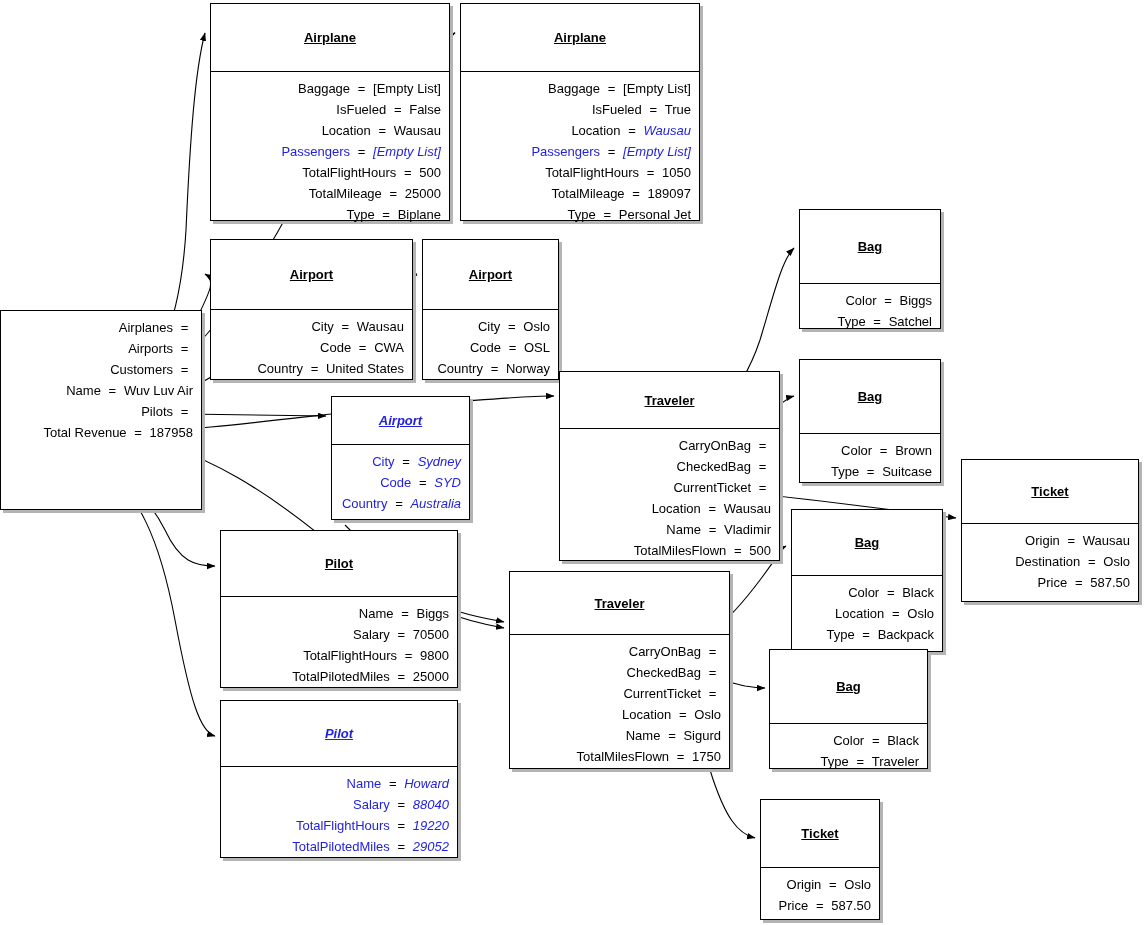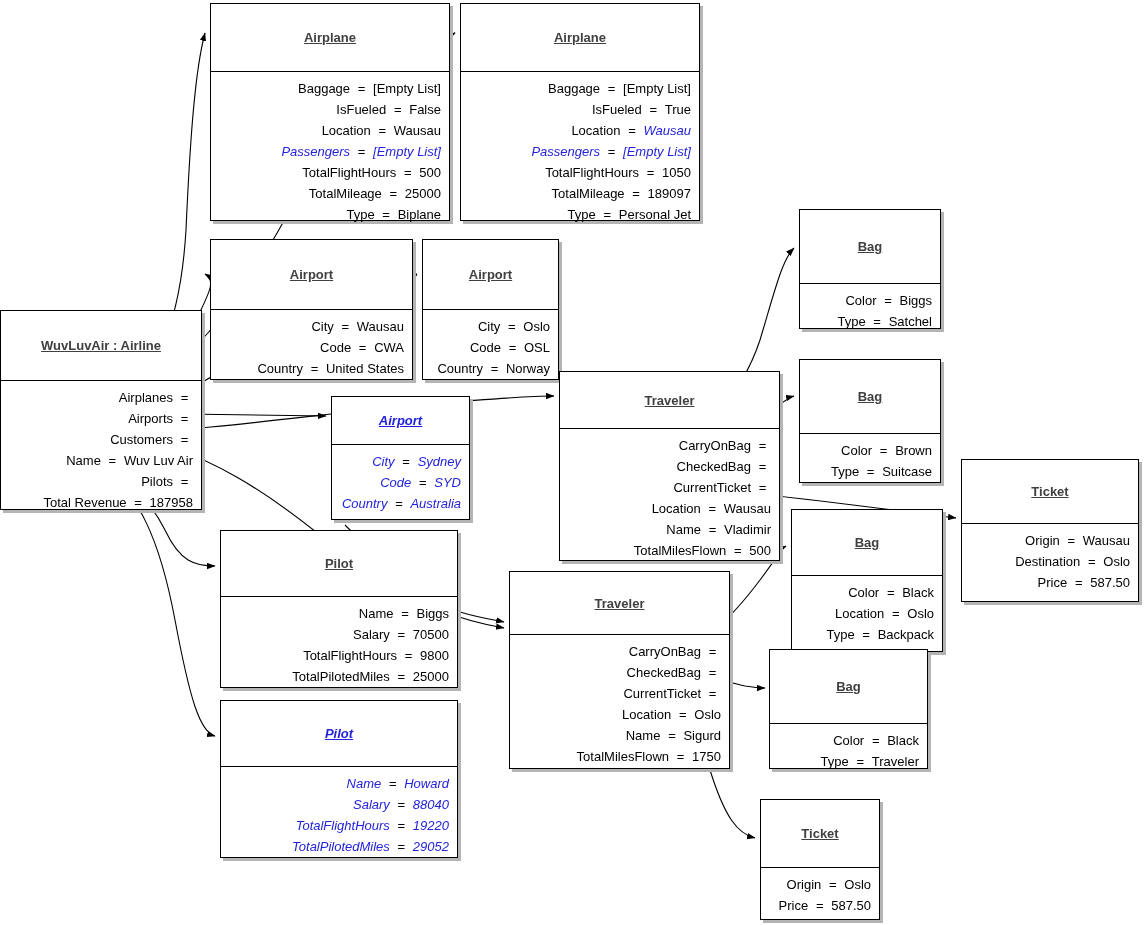--- a/index.html
+++ b/index.html
@@ -38,21 +38,21 @@
     border-bottom: 1px solid #000000;
     display: flex;
     align-items: center;
     justify-content: center;
     text-align: center;
   }
   .obj-title {
     font-size: 13px;
     font-weight: bold;
     text-decoration: underline;
-    color: #404040;
+    color: #000000;
     white-space: nowrap;
   }
   .obj-box.is-blue .obj-title {
     color: #2222dd;
     font-style: italic;
   }
   .obj-attrs {
     box-sizing: border-box;
     padding: 6px 8px 6px 6px;
   }
@@ -79,21 +79,21 @@
     text-align: center;
   }
   .attr-val {
     flex: 0 0 auto;
     font-size: 13px;
     color: #000000;
     padding-left: 7px;
     text-align: left;
     min-width: 1px;
   }
-  .attr-row.k-blue .attr-key { color:#2222dd; font-style: italic; }
+  .attr-row.k-blue .attr-key { color:#2222dd; }
   .attr-row.v-blue .attr-val { color:#2222dd; font-style: italic; }
   .attr-row.blank .attr-val { min-width: 0; padding-left: 4px; }
 </style>
 </head>
 <body>
 
 <div id="canvas">
 
   <svg id="edges" viewBox="0 0 1145 925" xmlns="http://www.w3.org/2000/svg">
     <defs>
@@ -246,23 +246,20 @@
             <span class="attr-val">OSL</span>
           </div>
           <div class="attr-row">
             <span class="attr-key">Country</span>
             <span class="attr-eq">=</span>
             <span class="attr-val">Norway</span>
           </div>
         </div>
       </div>
       <div class="obj-box" style="left: 0px; top: 310px; width: 202px; height: 200px;">
-        <div class="obj-header" style="height: 70px;">
-          <div class="obj-title">WuvLuvAir : Airline</div>
-        </div>
         <div class="obj-attrs">
           <div class="attr-row blank">
             <span class="attr-key">Airplanes</span>
             <span class="attr-eq">=</span>
             <span class="attr-val"></span>
           </div>
           <div class="attr-row blank">
             <span class="attr-key">Airports</span>
             <span class="attr-eq">=</span>
             <span class="attr-val"></span>

